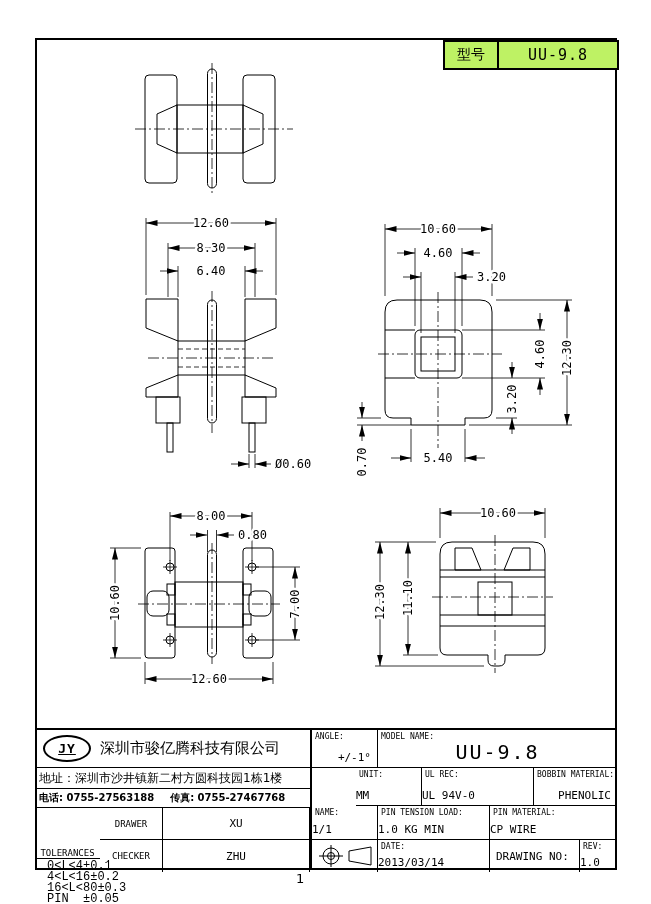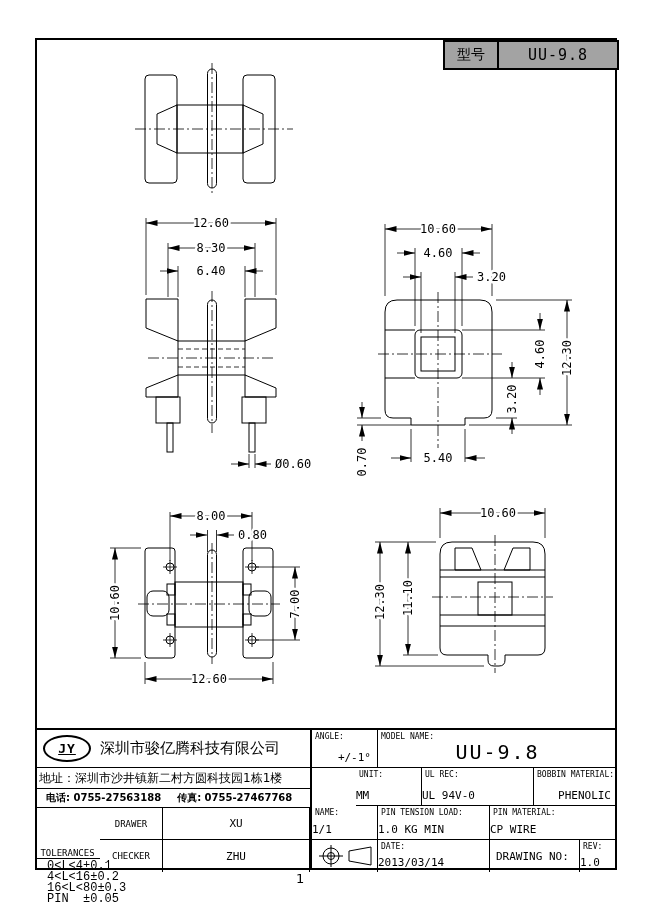--- a/index.html
+++ b/index.html
@@ -1,21 +1,21 @@
 <!DOCTYPE html>
 <html><head>
 <meta charset="utf-8">
 <style>
   html,body{margin:0;padding:0;background:#888;}
   #page{position:relative;width:651px;height:904px;background:#fff;color:#000;
         font-family:"DejaVu Sans",sans-serif;overflow:hidden;}
   .frame{position:absolute;left:35px;top:38px;width:578px;height:828px;border:2px solid #000;}
   
   .model-box{position:absolute;left:443px;top:40px;width:172px;height:26px;border:2px solid #000;
-             display:flex;background:#a3a3a3;}
+             display:flex;background:#bef264;}
   .model-box .lbl{width:52px;border-right:2px solid #000;display:flex;align-items:center;justify-content:center;
                   font-size:14px;}
   .model-box .val{flex:1;display:flex;align-items:center;justify-content:center;
                   font-family:"DejaVu Sans Mono",monospace;font-size:15px;letter-spacing:1px;}
   
   svg.draw{position:absolute;left:0;top:0;}
   .ln{stroke:#000;fill:none;stroke-width:1;}
   .ctr{stroke:#000;fill:none;stroke-width:0.8;stroke-dasharray:11 3 2 3;}
   .hid{stroke:#000;fill:none;stroke-width:0.8;stroke-dasharray:5 3;}
   .dim{stroke:#000;fill:none;stroke-width:0.8;}
@@ -25,21 +25,21 @@
   .tblock{position:absolute;left:35px;top:728px;width:582px;height:142px;border-top:2px solid #000;box-sizing:border-box;}
   .tb-left{position:absolute;left:0;top:0;width:277px;height:100%;border-right:2px solid #000;box-sizing:border-box;}
   .tb-right{position:absolute;left:277px;top:0;right:0;height:100%;}
   .row-company{height:38px;box-sizing:border-box;border-bottom:1.5px solid #000;display:flex;align-items:center;padding-left:8px;}
   .logo{width:44px;height:23px;border:2px solid #000;border-radius:50%;display:flex;align-items:center;justify-content:center;
         font-family:"DejaVu Sans Mono",monospace;font-weight:bold;font-size:13px;letter-spacing:1px;margin-right:9px;flex:none;text-decoration:underline;}
   .company{font-size:15px;white-space:nowrap;}
   .row-addr{height:21px;box-sizing:border-box;border-bottom:1.5px solid #000;display:flex;align-items:center;
             padding-left:4px;font-size:12px;white-space:nowrap;}
   .row-phone{height:19px;box-sizing:border-box;border-bottom:1.5px solid #000;display:flex;align-items:center;gap:16px;
-             padding-left:11px;font-size:10px;font-weight:bold;font-family:"DejaVu Sans",sans-serif;}
+             padding-left:4px;font-size:10px;font-weight:bold;font-family:"DejaVu Sans",sans-serif;}
   .tb-grid{display:grid;grid-template-columns:65px 63px 1fr;grid-template-rows:32px 32px;height:64px;}
   .cell{box-sizing:border-box;display:flex;align-items:center;justify-content:center;
         font-family:"DejaVu Sans Mono",monospace;}
   .c-br{border-right:1.5px solid #000;} .c-bb{border-bottom:1.5px solid #000;}
   .small-lbl{font-size:9px;} .name-val{font-size:11px;}
   .tol{grid-row:1 / span 2;display:flex;flex-direction:column;}
   .tol-head{box-sizing:border-box;height:16px;border-bottom:1.5px solid #000;display:flex;align-items:center;justify-content:center;
             font-family:"DejaVu Sans Mono",monospace;font-size:9px;margin-top:40px;}
   .tol-body{flex:1;padding:2px 0 0 12px;}
   .tol-row{display:flex;font-family:Liberation Mono, monospace;font-size:12px;line-height:11px;}

